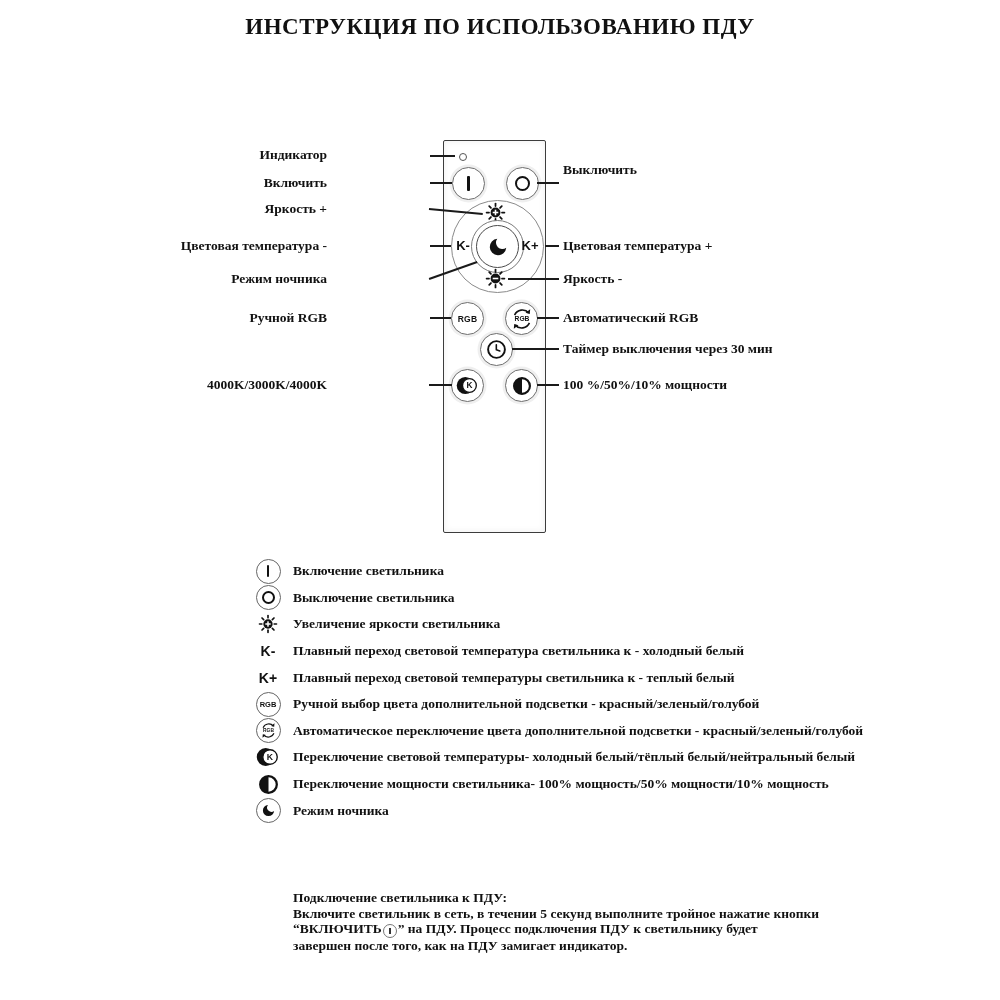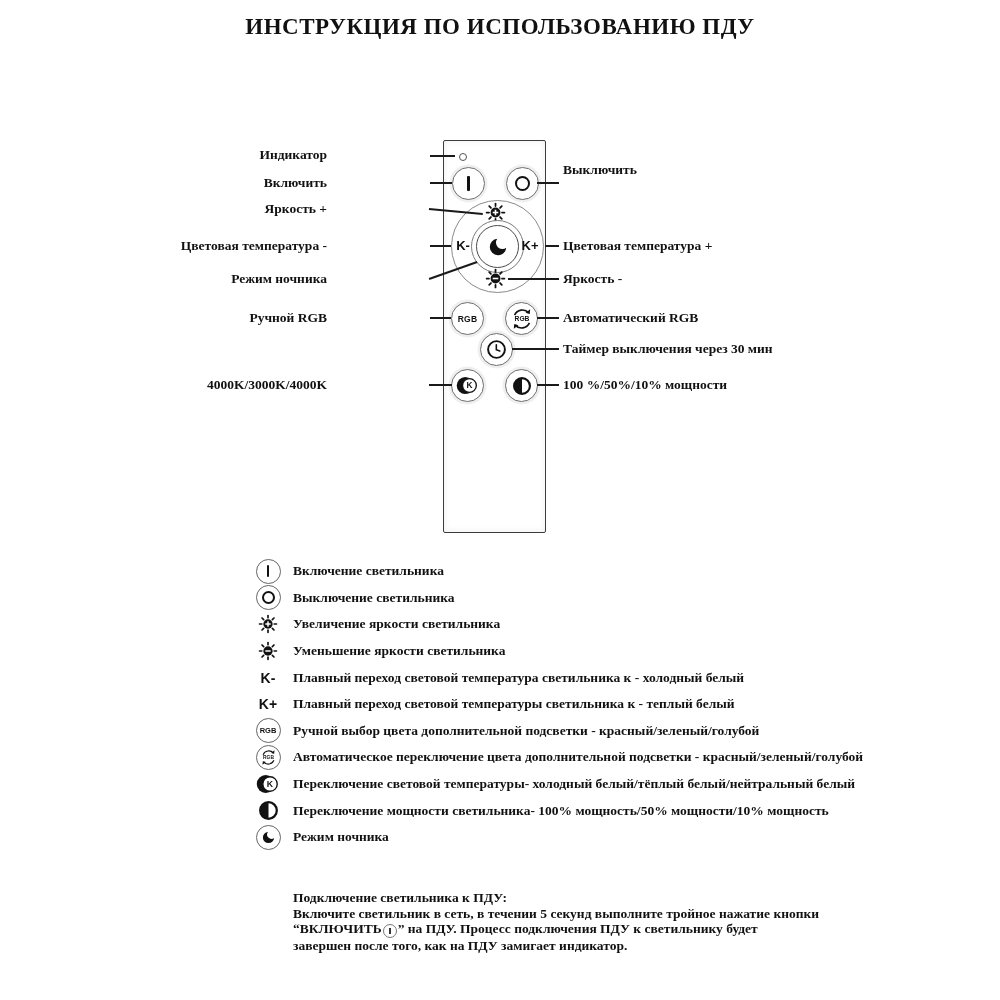--- a/index.html
+++ b/index.html
@@ -237,28 +237,20 @@
     <div class="lrow">
       <span class="lic">
           <svg width="20" height="20">
             <use href="#sym-sun-plus"></use>
           </svg>
         </span>
       <span class="ltxt">Увеличение яркости светильника</span>
     </div>
     <div class="lrow">
       <span class="lic">
-          <svg width="20" height="20">
-            <use href="#sym-sun-minus"></use>
-          </svg>
-        </span>
-      <span class="ltxt">Уменьшение яркости светильника</span>
-    </div>
-    <div class="lrow">
-      <span class="lic">
           <span class="lg-k">K-</span>
         </span>
       <span class="ltxt">Плавный переход световой температура светильника к - холодный белый</span>
     </div>
     <div class="lrow">
       <span class="lic">
           <span class="lg-k">K+</span>
         </span>
       <span class="ltxt">Плавный переход световой температуры светильника к - теплый белый</span>
     </div>

